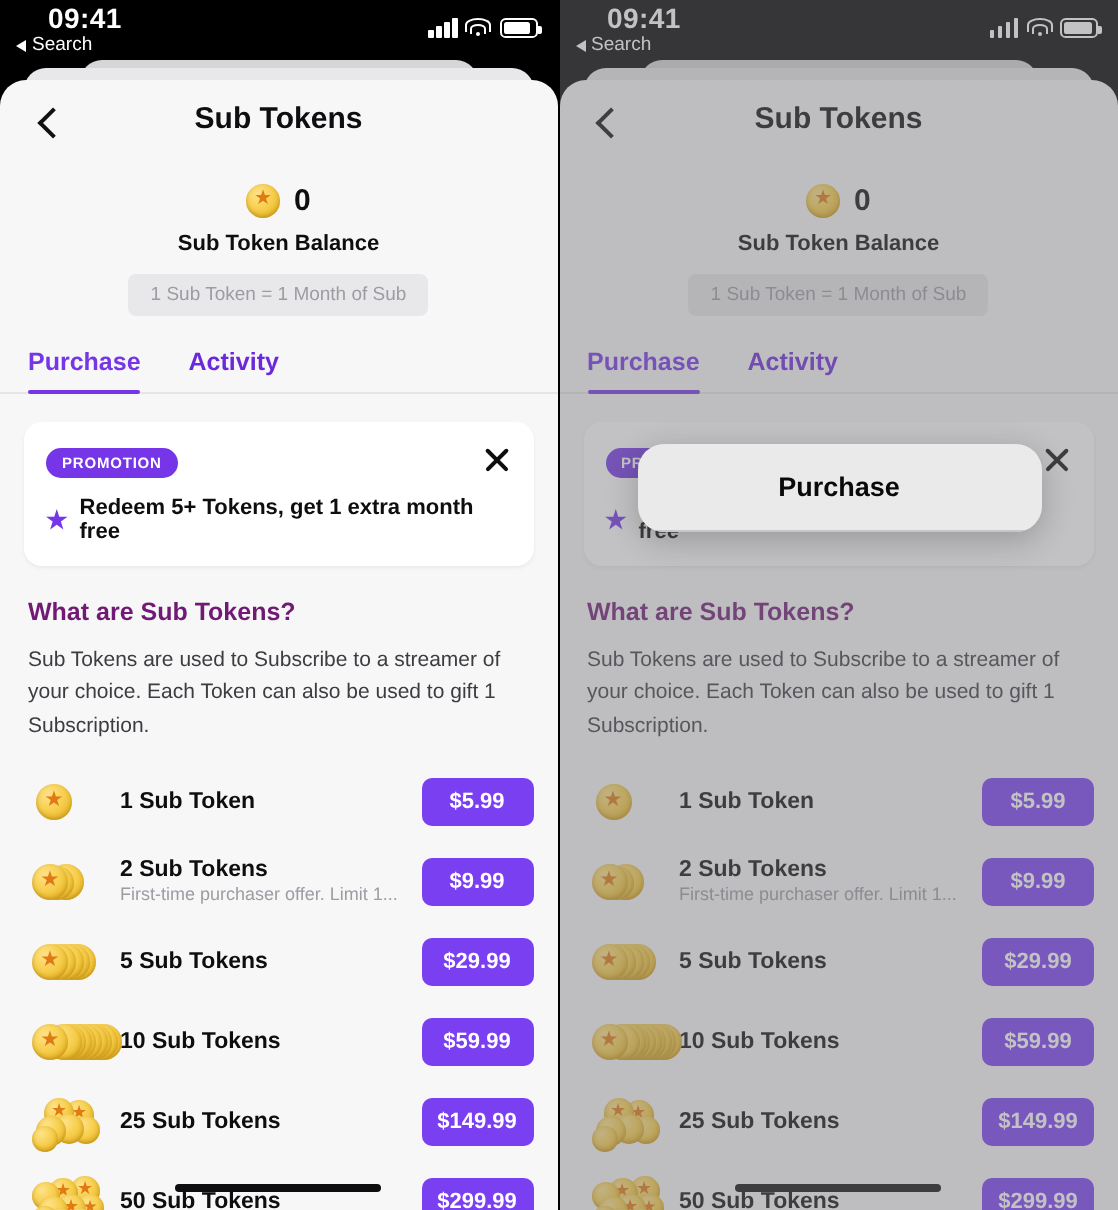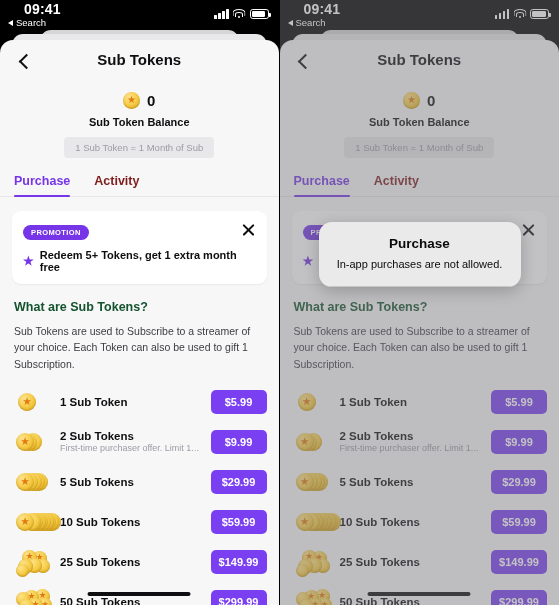--- a/index.html
+++ b/index.html
@@ -52,40 +52,40 @@
             padding:5px 11px;border-radius:4px;}
 
   
   .coin{position:relative;display:inline-block;}
   .c-disc{position:absolute;border-radius:50%;background:radial-gradient(circle at 35% 30%,#fde28a 0%,#f7cf4e 45%,#e0a912 100%);
           box-shadow:inset 0 -1px 2px rgba(150,100,0,.45);}
   .c-star{position:absolute;color:#e07b12;line-height:1;text-align:center;}
 
   
   .tabs{display:flex;gap:24px;padding:0 14px;margin-top:16px;position:relative;}
-  .tab{font-size:12.5px;font-weight:bold;color:#7f1d1d;padding-bottom:9px;position:relative;}
+  .tab{font-size:12.5px;font-weight:bold;color:#6d28d9;padding-bottom:9px;position:relative;}
   .tab.active{color:#7636e8;}
   .tab.active::after{content:"";position:absolute;left:0;right:0;bottom:0;height:2.5px;background:#7636e8;border-radius:2px;}
   .tabdiv{height:1px;background:#e6e6e8;margin-top:-1px;}
 
   
   .promo{margin:14px 12px 0 12px;background:#fff;border-radius:9px;padding:10px 11px 11px 11px;position:relative;
          box-shadow:0 1px 2px rgba(0,0,0,.06);}
   .promo-badge{display:inline-block;background:#7636e8;color:#fff;font-size:7.5px;font-weight:bold;
                letter-spacing:.4px;padding:3px 8px;border-radius:9px;}
   .promo-close{position:absolute;right:11px;top:11px;width:15px;height:15px;}
   .promo-close:before,.promo-close:after{content:"";position:absolute;left:0;top:7px;width:15px;height:1.8px;background:#0e0e10;border-radius:1px;}
   .promo-close:before{transform:rotate(45deg);}
   .promo-close:after{transform:rotate(-45deg);}
   .promo-text{margin-top:9px;display:flex;align-items:center;gap:6px;font-size:11px;font-weight:bold;color:#0e0e10;}
   .star{color:#7636e8;font-size:12px;line-height:1;}
 
   
   .info{padding:16px 14px 0 14px;}
-  .info-h{font-size:12.5px;font-weight:bold;color:#14532d;}
+  .info-h{font-size:12.5px;font-weight:bold;color:#701a75;}
   .info-p{margin-top:9px;font-size:10.5px;line-height:1.55;color:#3c3c41;}
 
   
   .plist{margin-top:10px;}
   .prow{display:flex;align-items:center;height:40px;padding:0 12px 0 16px;}
   .picon{width:44px;flex:0 0 44px;display:flex;align-items:center;}
   .pmid{flex:1;min-width:0;}
   .ptitle{font-size:11.5px;font-weight:bold;color:#0e0e10;}
   .psub{font-size:9px;color:#9c9ca3;margin-top:1px;white-space:nowrap;overflow:hidden;text-overflow:ellipsis;max-width:150px;}
   .pbtn{background:#7b3ff2;color:#fff;font-size:11px;font-weight:bold;border:none;border-radius:5px;
@@ -432,19 +432,18 @@
             </div>
             <button class="pbtn">$299.99</button>
           </div>
         </div>
       </div>
       <div class="home"></div>
       <div class="dim"></div>
       <div class="dialog">
         <div class="dlg-body">
           <div class="dlg-title">Purchase</div>
-          <div class="dlg-msg">In-app purchases are not allowed.</div>
         </div>
         <div class="dlg-sep"></div>
       </div>
     </div>
 
 </div>
 
 </body></html>

